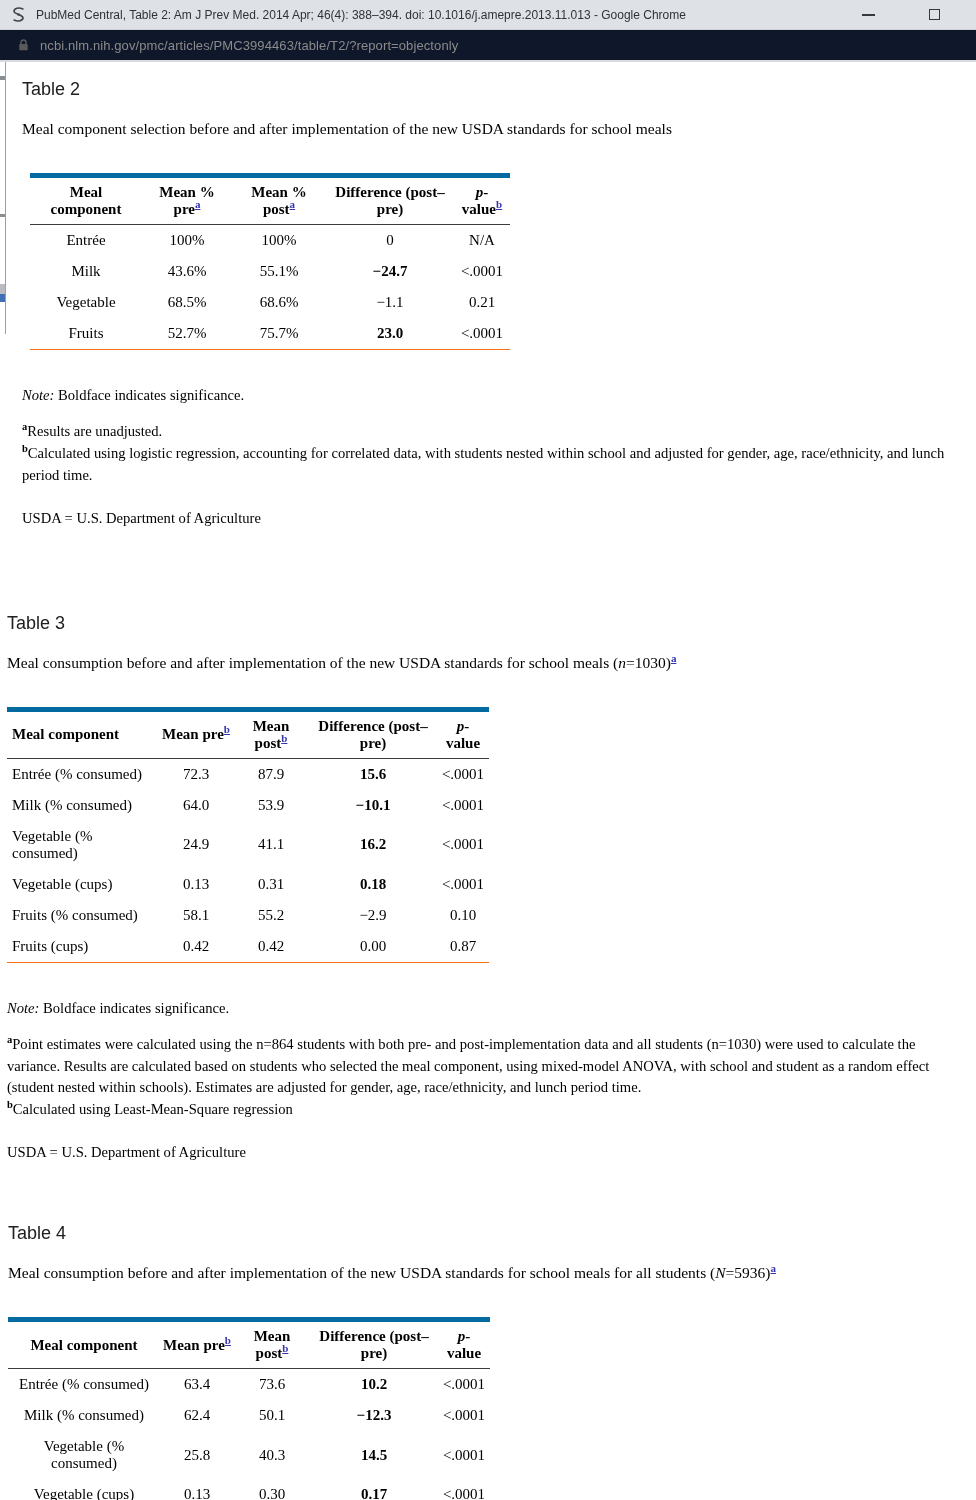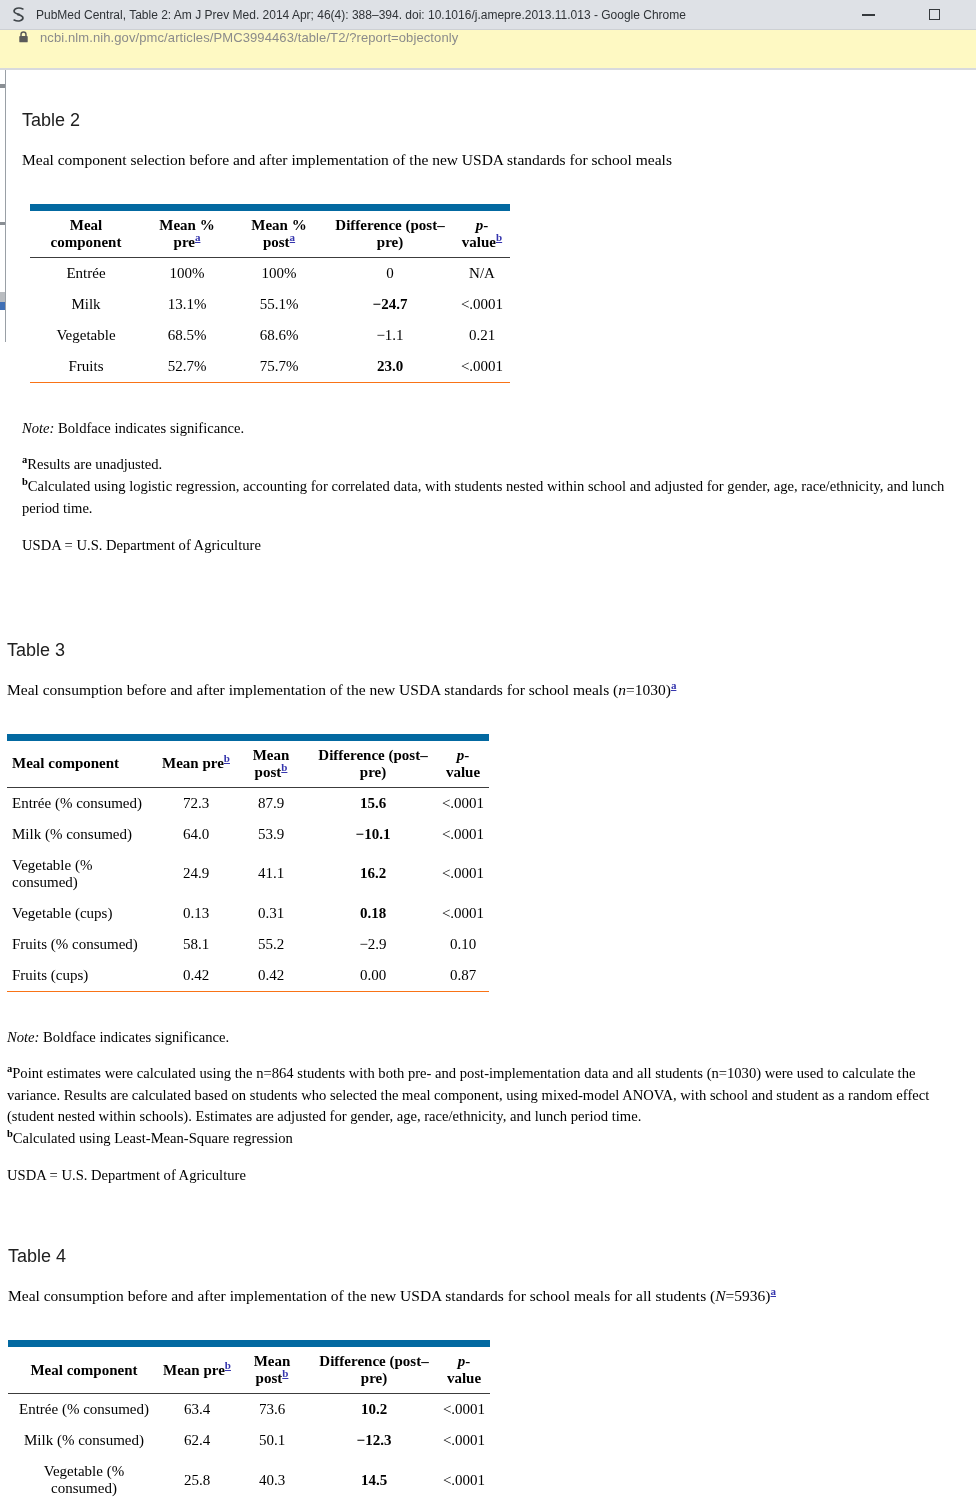--- a/index.html
+++ b/index.html
@@ -16,72 +16,72 @@
   .app-icon { width:17px; height:17px; flex:0 0 auto; }
   .win-title {
     font-size:12px; color:#2f3337; margin-left:9px; flex:1 1 auto;
     white-space:nowrap; overflow:hidden;
   }
   .win-controls { display:flex; align-items:center; gap:50px; padding-right:34px; flex:0 0 auto; }
   .min-glyph { width:13px; height:0; border-top:2px solid #35393d; }
   .max-glyph { width:11px; height:11px; border:1.5px solid #35393d; background:transparent; }
   .winbtn { display:flex; align-items:center; justify-content:center; width:16px; height:16px; cursor:default; }
   .urlbar {
-    height:40px; background:#fef9c3; border-bottom:2px solid #d8dadd;
-    display:flex; padding-left:18px;
+    height:32px; background:#0f172a; border-bottom:2px solid #d8dadd;
+    display:flex; align-items:center; padding-left:18px;
   }
   .lock { width:11px; height:14px; flex:0 0 auto; }
   .url-text { font-size:13px; color:#8b8b8b; margin-left:11px; letter-spacing:.1px; }
 
   
   .page { position:relative; font-family:"Liberation Serif", serif; color:#000; padding-bottom:30px; }
   .bg-edge { position:absolute; left:0; top:0; width:6px; height:272px; border-right:1px solid #9aa0a6; background:#fff; }
   .bg-edge .mk { position:absolute; left:0; width:5px; height:4px; background:#8a8f94; }
   .bg-edge .mk1 { top:14px; }
   .bg-edge .mk2 { top:152px; height:3px; }
   .bg-edge .mk3 { top:222px; height:10px; background:#b9bcc0; }
   .bg-edge .mk4 { top:232px; height:8px; background:#3f6fb5; }
 
   .sec { }
-  .s2 { padding-left:22px; padding-top:40px; }
+  .s2 { padding-left:22px; padding-top:17px; }
   .s3 { padding-left:7px;  padding-top:86px; }
   .s4 { padding-left:8px;  padding-top:62px; }
 
   .tbl-head {
     font-family:"Liberation Sans", sans-serif; font-size:18px; font-weight:400;
     color:#202020; margin:0 0 20px 0;
   }
   .caption { font-size:15.5px; margin:0 0 35px 0; }
   .caption i { font-style:italic; }
 
   a.suplink {
     color:#3434ad; text-decoration:underline; font-size:11px;
     vertical-align:super; line-height:0; cursor:pointer; font-weight:bold;
   }
 
   table { border-collapse:collapse; font-size:15px; table-layout:fixed; }
   .t2 { width:480px; margin-left:8px; }
   .t34 { width:482px; }
-  thead tr { border-top:7px solid #0369a1; border-bottom:1px solid #3c3c3c; }
+  thead tr { border-top:5px solid #0369a1; border-bottom:1px solid #3c3c3c; }
   tbody tr:last-child { border-bottom:1px solid #f97316; }
   th { font-weight:bold; padding:6px 3px; text-align:center; }
   td { padding:7px 3px; text-align:center; }
   td.b { font-weight:bold; }
   th i { font-style:italic; }
   .t3 th:first-child, .t3 td:first-child { text-align:left; padding-left:5px; }
 
   .c2-0{width:112px}.c2-1{width:90px}.c2-2{width:94px}.c2-3{width:128px}.c2-4{width:56px}
   .c3-0{width:152px}.c3-1{width:74px}.c3-2{width:76px}.c3-3{width:128px}.c3-4{width:52px}
 
   .notes { font-size:14.6px; margin-top:37px; padding-right:6px; }
   .noteline { margin:6px 0 17px 0; }
   .noteline i { font-style:italic; }
   .fn { margin:0; line-height:1.5; }
   .fnsup { font-weight:bold; font-size:10.5px; vertical-align:super; line-height:0; }
-  .abbrev { margin:17px 0 0 0; }
+  .abbrev { margin:23px 0 0 0; }
 </style>
 </head>
 <body>
 
 <div class="titlebar">
   <svg class="app-icon" viewBox="0 0 18 18">
     <path d="M13.6 3.1 C9.2 1.1 4.6 2.5 4.3 5.1 C4.0 7.5 7.3 8.3 9.6 8.9" fill="none" stroke="#3f4549" stroke-width="1.8" stroke-linecap="round"></path>
     <path d="M4.4 14.9 C8.8 16.9 13.4 15.5 13.7 12.9 C14.0 10.5 10.7 9.7 8.4 9.1" fill="none" stroke="#3f4549" stroke-width="1.8" stroke-linecap="round"></path>
   </svg>
   <span class="win-title">PubMed Central, Table 2: Am J Prev Med. 2014 Apr; 46(4): 388–394. doi: 10.1016/j.amepre.2013.11.013 - Google Chrome</span>
@@ -128,21 +128,21 @@
       <tbody>
         <tr>
           <td>Entrée</td>
           <td>100%</td>
           <td>100%</td>
           <td>0</td>
           <td>N/A</td>
         </tr>
         <tr>
           <td>Milk</td>
-          <td>13.1%</td>
+          <td>43.6%</td>
           <td>55.1%</td>
           <td class="b">−24.7</td>
           <td>&lt;.0001</td>
         </tr>
         <tr>
           <td>Vegetable</td>
           <td>68.5%</td>
           <td>68.6%</td>
           <td>−1.1</td>
           <td>0.21</td>

